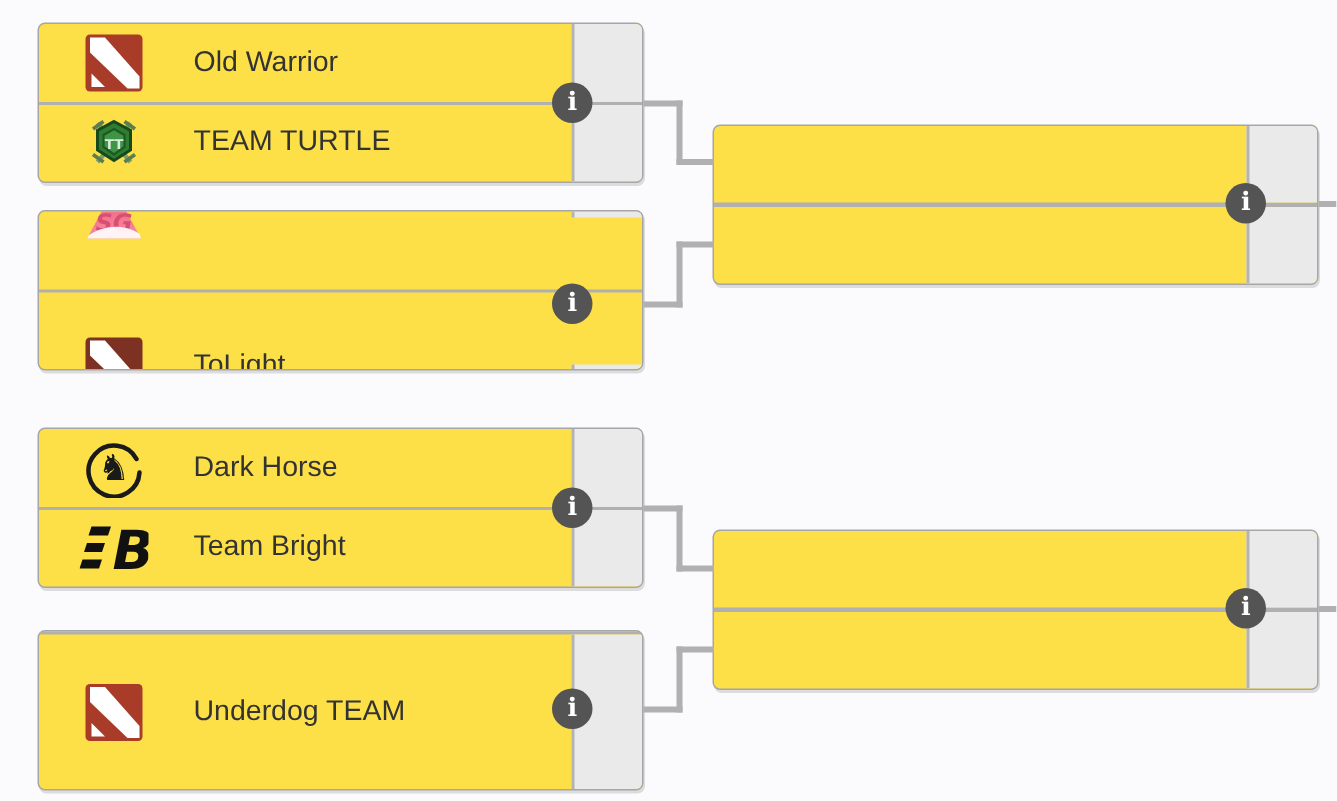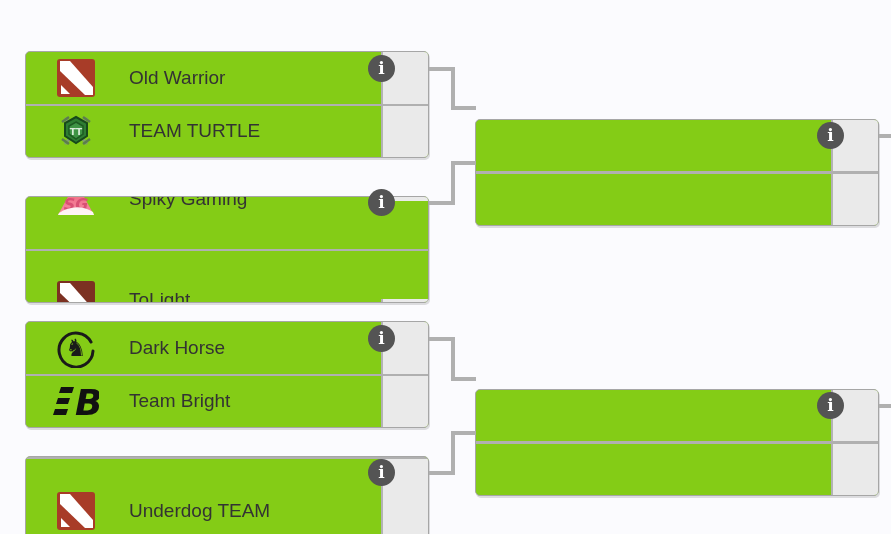--- a/index.html
+++ b/index.html
@@ -3,23 +3,23 @@
 <meta charset="utf-8">
 <style>
   html,body{margin:0;padding:0;}
   body{
     width:891px;height:534px;position:relative;overflow:hidden;
     background:#fbfbfe;
     font-family:"Liberation Sans","DejaVu Sans",sans-serif;
   }
   .match{
     position:absolute;width:404px;height:107px;box-sizing:border-box;
-    background:#84cc16;border:1.5px solid #a6a6a6;border-radius:5px;
+    background:#fde047;border:1.5px solid #a6a6a6;border-radius:5px;
     box-shadow:1px 2px 0 rgba(0,0,0,0.12);
-    display:flex;flex-direction:column;overflow:hidden;margin-top:36px;
+    display:flex;flex-direction:column;overflow:hidden;
   }
   .trow{
     position:relative;flex:1;display:flex;align-items:center;
     padding-left:27px;min-height:0;
   }
   .rowdiv{height:2px;background:#b0b0b0;width:100%;flex:none;}
   .r2 .rowdiv{height:3px;}
   .tlogo{width:46px;height:44px;flex:none;display:flex;align-items:center;justify-content:center;}
   .tname{font-size:19px;color:#333;margin-left:30px;white-space:nowrap;}
   .tscore{
@@ -62,37 +62,36 @@
         <path d="M20 6l11 6v13l-11 7-11-7V12z" fill="#2e7d32" stroke="#17491b" stroke-width="2"></path>
         <path d="M20 11l7 4v8l-7 5-7-5v-8z" fill="#3f9445" stroke="#1d5a22" stroke-width="1.5"></path>
         <text x="20" y="24" font-size="9" font-weight="bold" fill="#d9ecd9" text-anchor="middle" font-family="DejaVu Sans">TT</text>
       </svg>
     </span>
     <span class="tname">TEAM TURTLE</span>
     <span class="tscore"></span>
   </div>
 </div>
 
-<div class="match r1" style="left:25px;top:160px;gap:48px;">
+<div class="match r1" style="left:25px;top:140px;gap:48px;">
   <div class="trow">
     <span class="tlogo">
       <svg viewBox="0 0 40 40" width="42" height="40">
         <defs>
           <linearGradient id="sgGrad" x1="0" y1="0" x2="0" y2="1">
             <stop offset="0" stop-color="#f6c343"></stop>
             <stop offset="0.5" stop-color="#f2728c"></stop>
             <stop offset="1" stop-color="#f58ea4"></stop>
           </linearGradient>
         </defs>
         <path d="M20 3L38 36H2Z" fill="url(#sgGrad)"></path>
         <text x="20" y="31" font-size="16" font-style="italic" font-weight="bold" fill="#d94f74" text-anchor="middle" font-family="DejaVu Sans">SG</text>
         <path d="M3 34c10-7 24-8 34-1l1 3H2z" fill="#ffffff" opacity="0.9"></path>
       </svg>
     </span>
-    <span class="tname">Spiky Gaming</span>
     <span class="tscore"></span>
   </div>
   <div class="rowdiv"></div>
   <div class="trow">
     <span class="tlogo">
       <svg viewBox="0 0 40 40" width="42" height="40">
         <rect x="1" y="1" width="38" height="38" rx="3" fill="#7c3122"></rect>
         <path d="M4 3h10l23 26v8h-8L4 13z" fill="#fff"></path>
         <path d="M5 27l9 9H5z" fill="#fff"></path>
       </svg>

